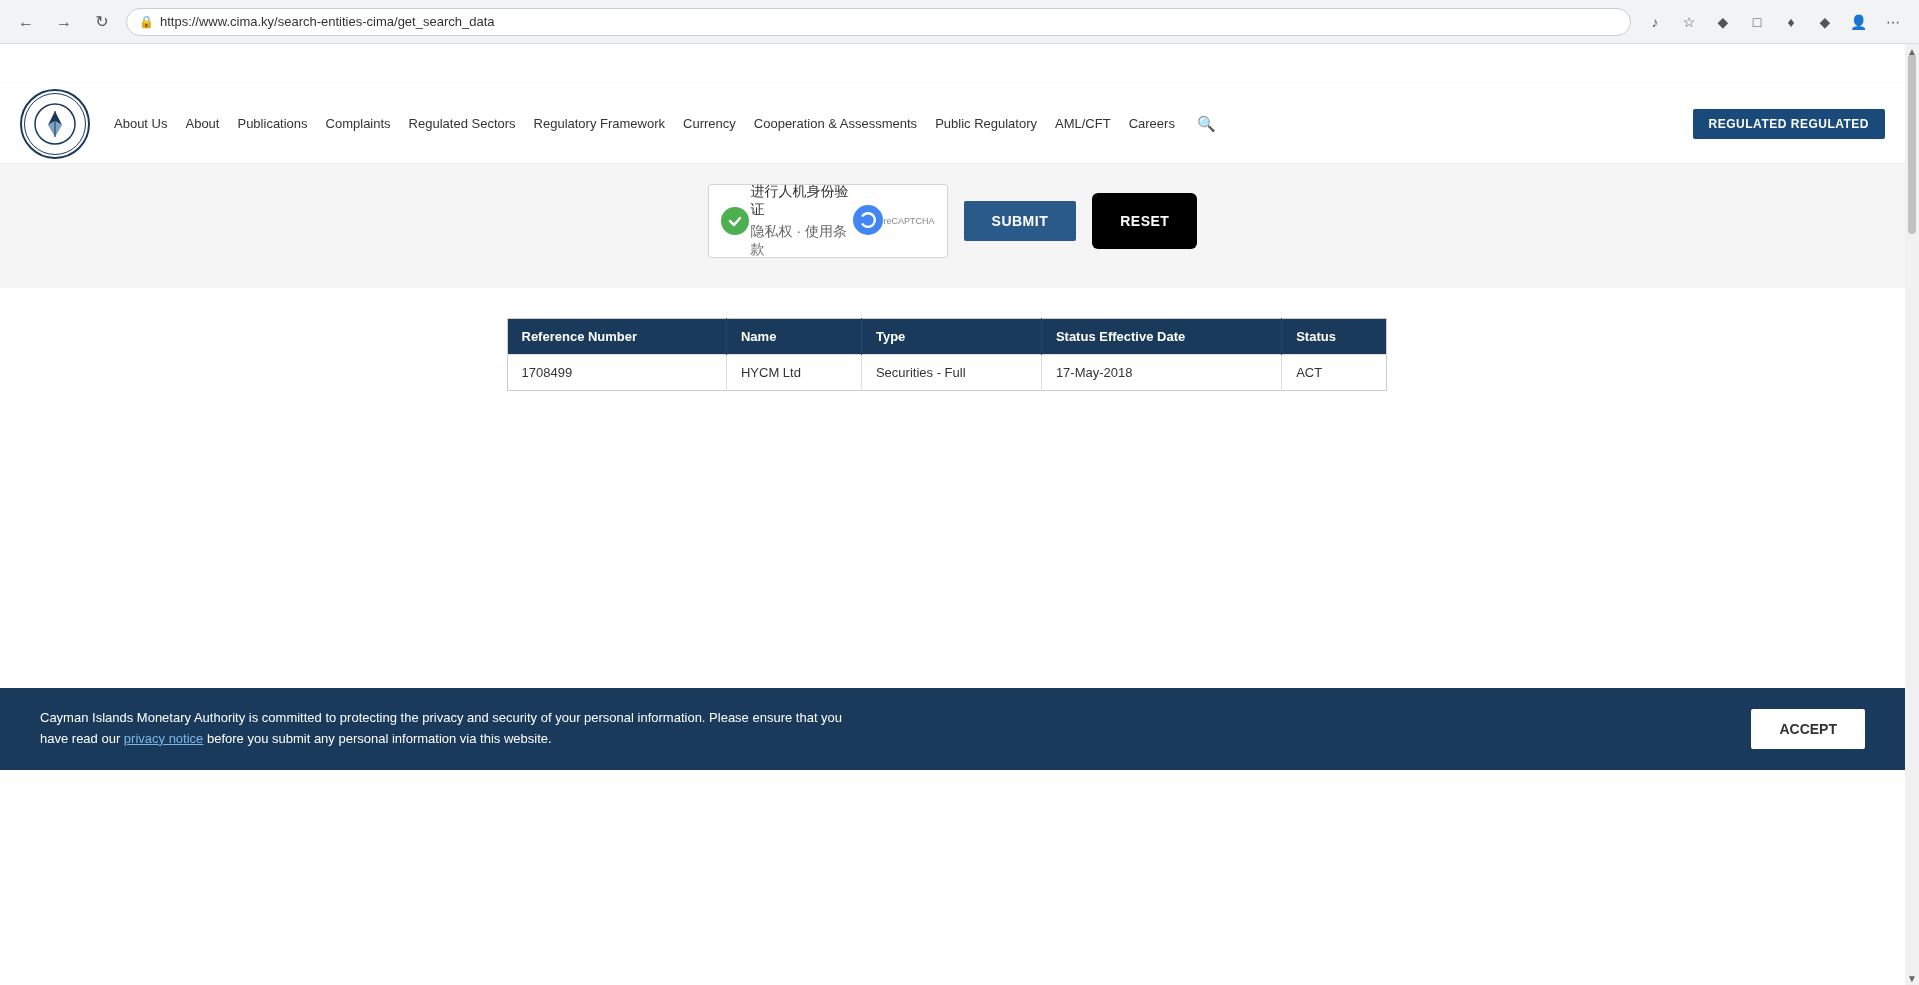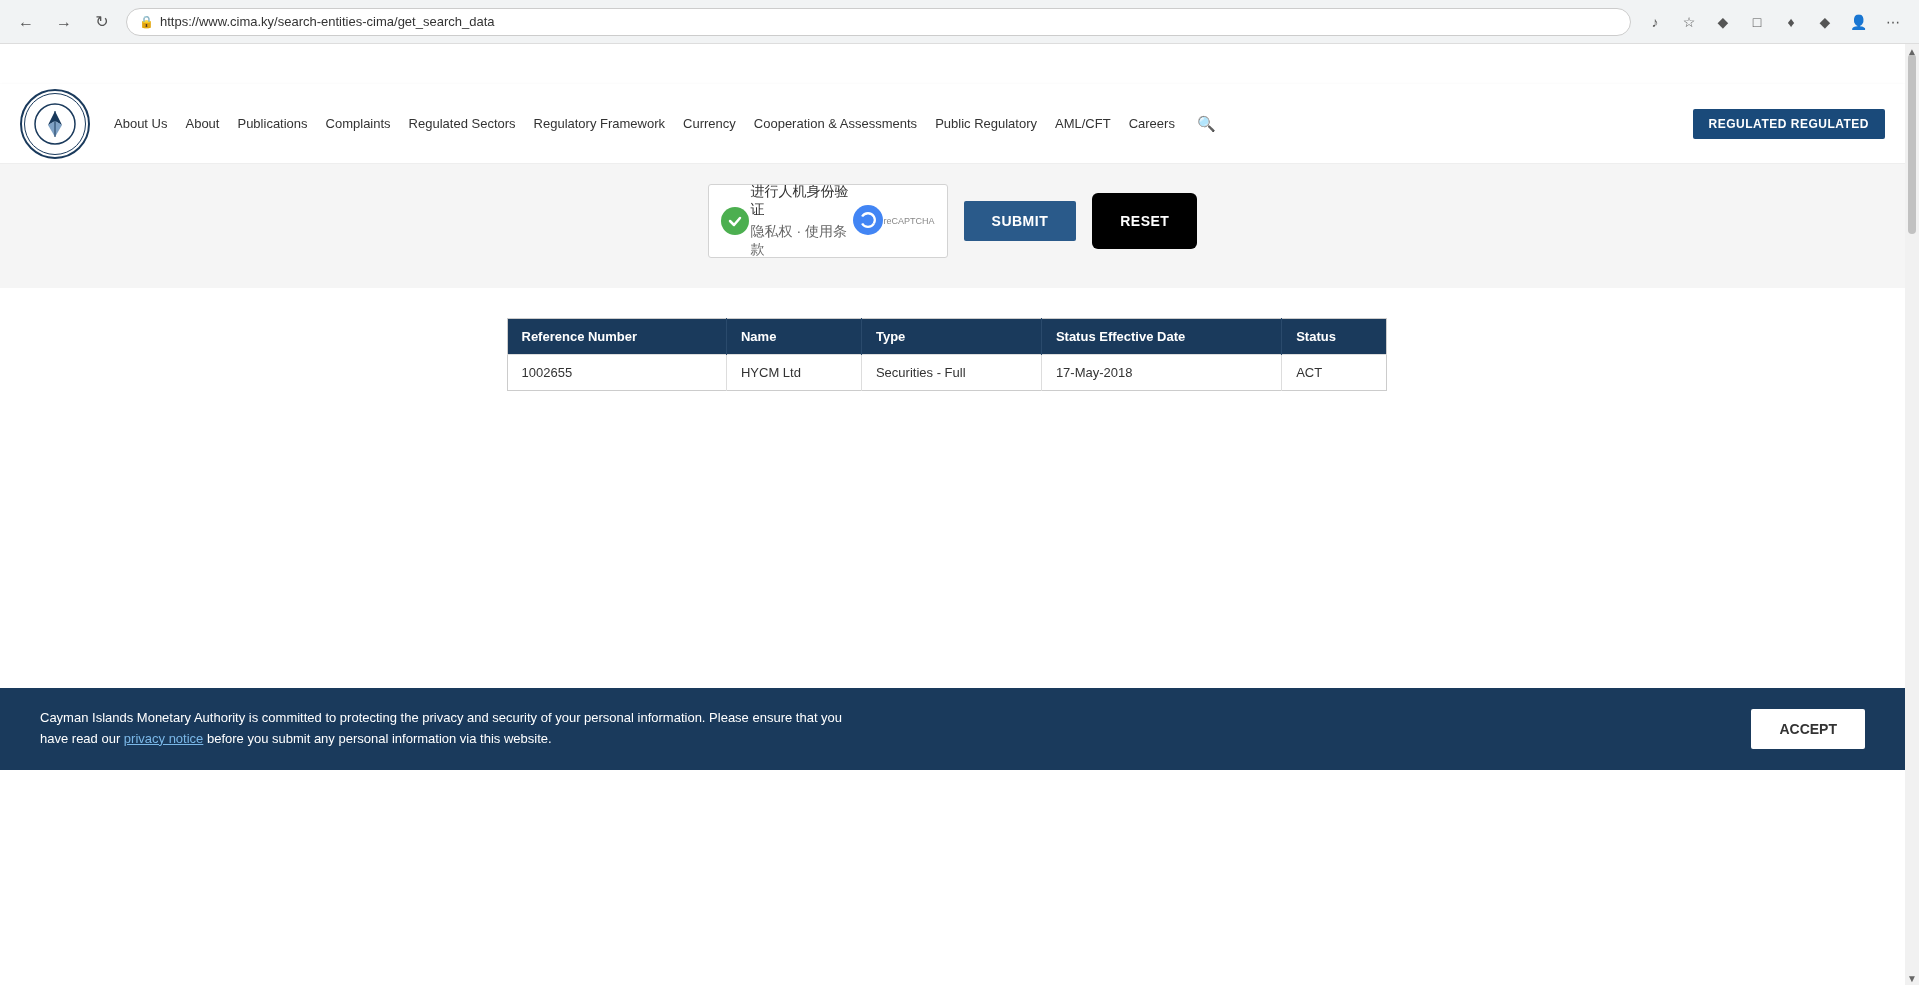--- a/index.html
+++ b/index.html
@@ -336,21 +336,21 @@
         <tr>
           <th>Reference Number</th>
           <th>Name</th>
           <th>Type</th>
           <th>Status Effective Date</th>
           <th>Status</th>
         </tr>
       </thead>
       <tbody>
         <tr>
-          <td>1002655</td>
+          <td>1708499</td>
           <td>HYCM Ltd</td>
           <td>Securities - Full</td>
           <td>17-May-2018</td>
           <td>ACT</td>
         </tr>
       </tbody>
     </table>
   </div>
 
   <div class="cookie-bar">

